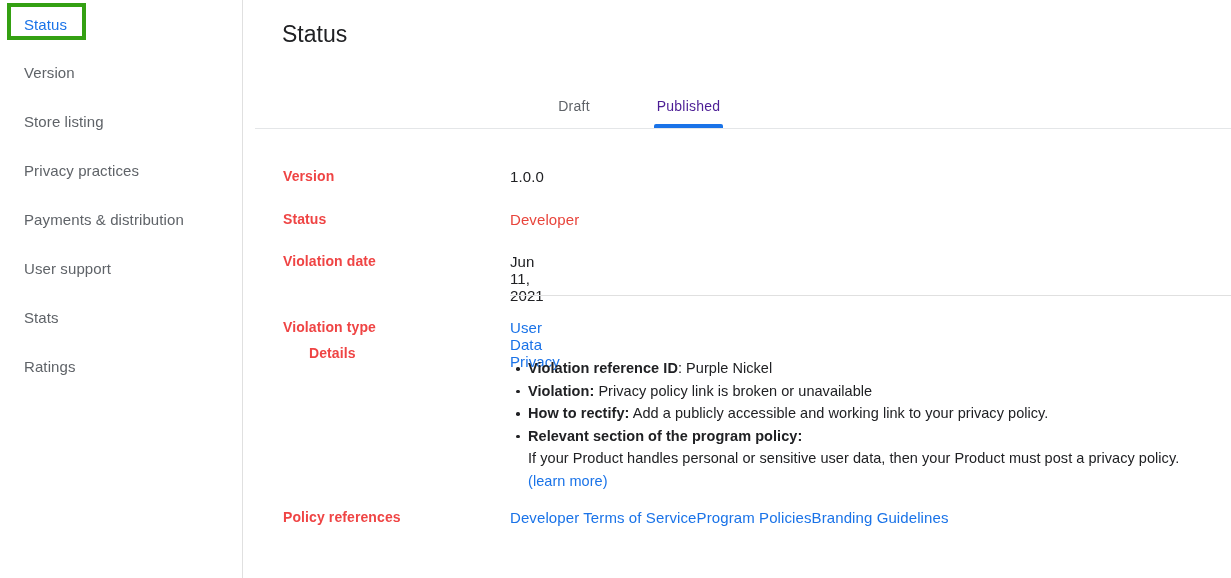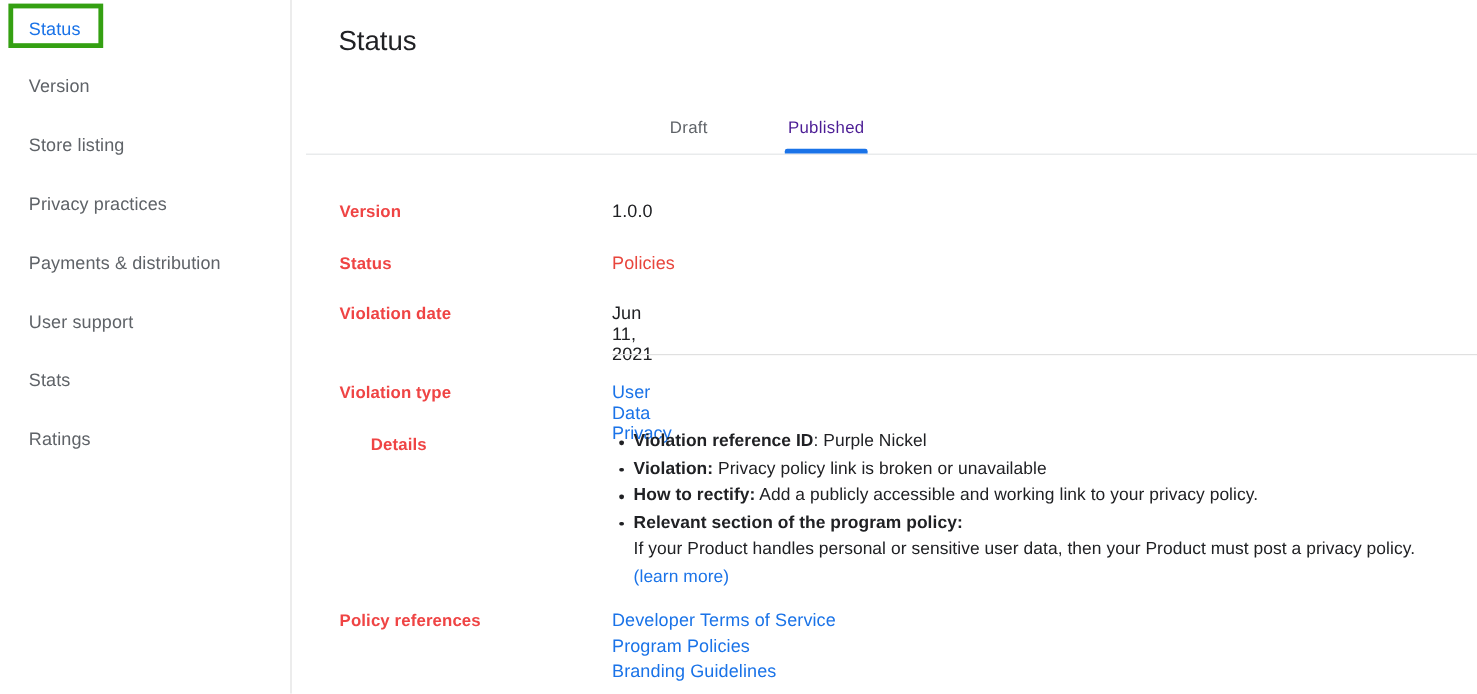--- a/index.html
+++ b/index.html
@@ -185,21 +185,21 @@
 
   .row-violation-type .field-label { top: 190px; }
   .row-violation-type .field-value { top: 190px; }
 
   .link {
     color: #1a73e8;
     text-decoration: none;
     cursor: pointer;
   }
 
-  .row-details .field-label { top: 233px; padding-left: 26px; }
+  .row-details .field-label { top: 216px; padding-left: 26px; }
   .details-block {
     position: absolute;
     left: 255px;
     top: 228px;
     width: 740px;
   }
   .bullet-list {
     list-style: none;
     margin: 0;
     padding: 0;
@@ -230,21 +230,21 @@
     color: #202124;
     letter-spacing: 0.05px;
   }
 
   .row-policy-refs .field-label { top: 380px; }
   .policy-links {
     position: absolute;
     left: 255px;
     top: 378px;
     display: flex;
-    flex-direction: column;
+    flex-direction: row;
   }
   .policy-links .link {
     font-size: 15px;
     line-height: 21px;
     letter-spacing: 0.1px;
   }
 </style>
 </head>
 <body>
 
@@ -292,21 +292,21 @@
 
     <div class="content">
 
       <div class="field-row row-version">
         <span class="field-label">Version</span>
         <span class="field-value">1.0.0</span>
       </div>
 
       <div class="field-row row-status">
         <span class="field-label">Status</span>
-        <span class="field-value status-rejection">Policies</span>
+        <span class="field-value status-rejection">Developer</span>
       </div>
 
       <div class="field-row row-violation-date">
         <span class="field-label">Violation date</span>
         <span class="field-value">Jun 11, 2021</span>
       </div>
 
       <div class="divider"></div>
 
       <div class="field-row row-violation-type">

